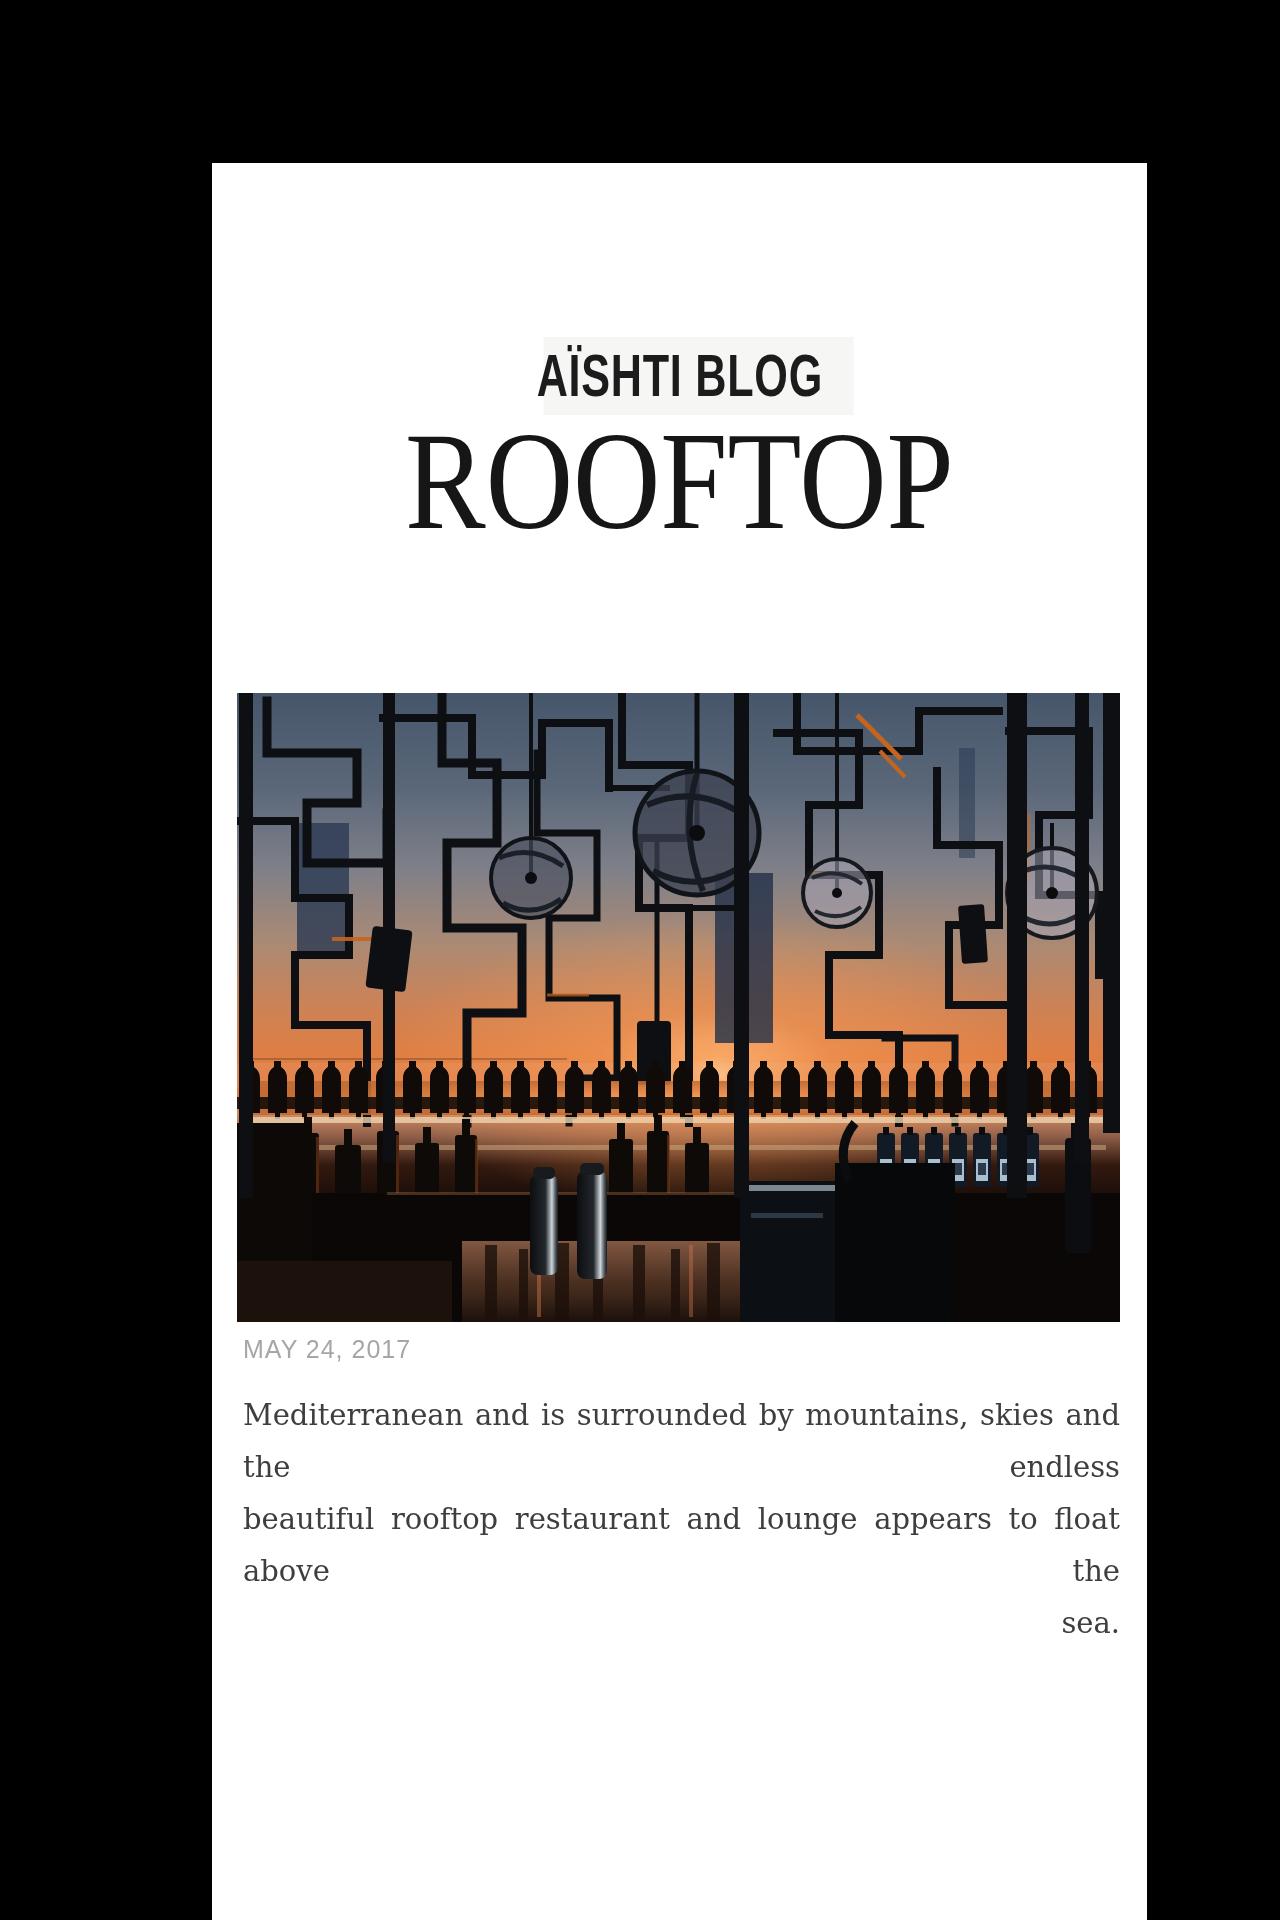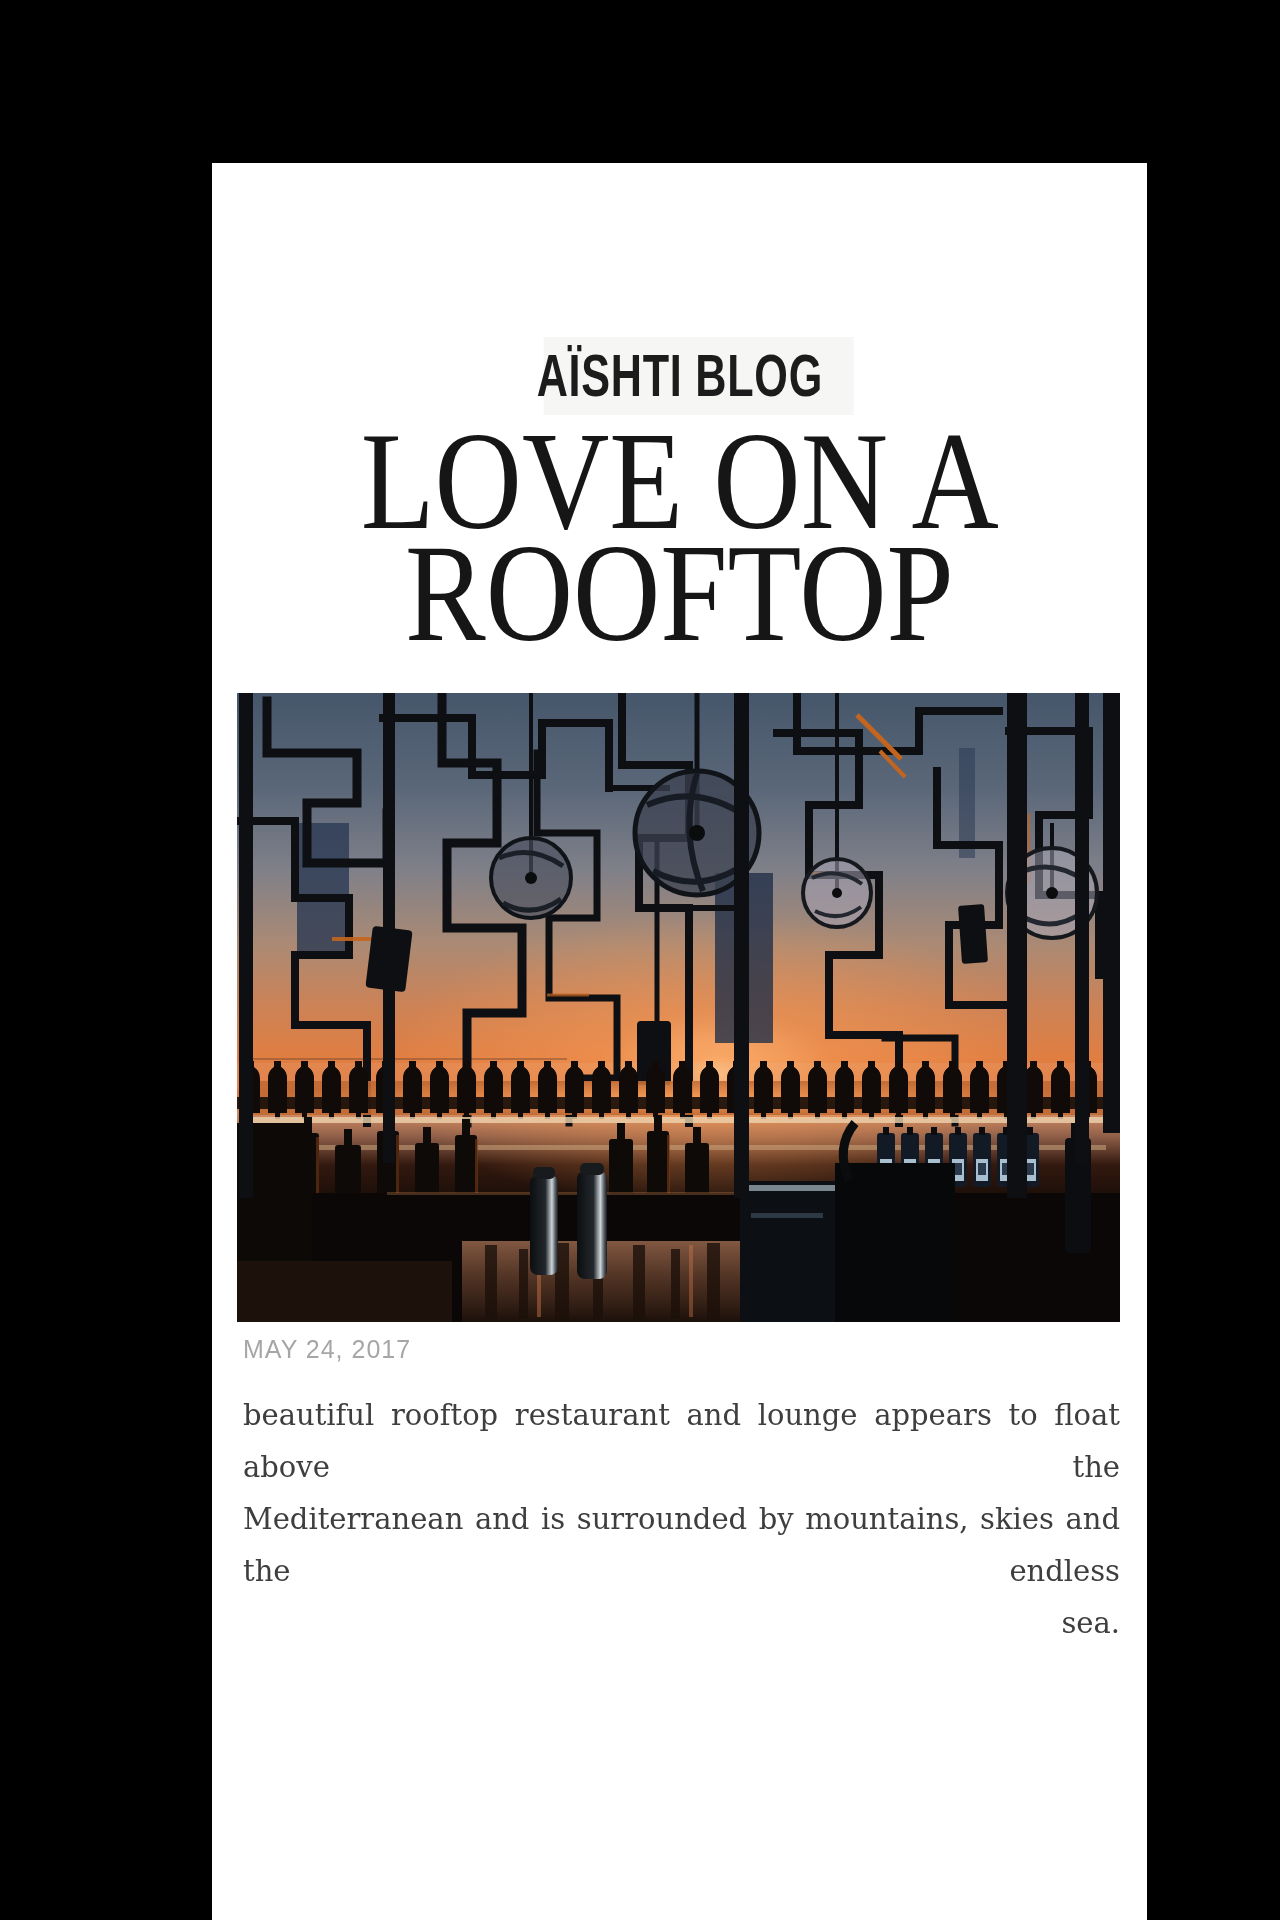--- a/index.html
+++ b/index.html
@@ -55,21 +55,20 @@
 <body>
 
 <div class="card">
 
   <div class="brand-wrap">
     <div class="brand-bg"></div>
     <div class="brand">AÏSHTI BLOG</div>
   </div>
 
   <div class="title">
-    <span class="title-line"><span>LOVE ON A</span></span>
     <span class="title-line"><span>ROOFTOP</span></span>
   </div>
 
   <div class="hero" role="img" aria-label="Rooftop bar at sunset: geometric metal screens and ceiling fans silhouetted against an orange sky, backlit bottles lined along the bar">
     <svg viewBox="0 0 883 629">
       <defs>
         <linearGradient id="sky" x1="0" y1="0" x2="0" y2="1">
           <stop offset="0" stop-color="#46566a"></stop>
           <stop offset=".15" stop-color="#5a6779"></stop>
           <stop offset=".28" stop-color="#7f8089"></stop>
@@ -300,18 +299,18 @@
         <rect x="770" y="0" width="20" height="505"></rect>
         <rect x="838" y="0" width="14" height="470"></rect>
         <rect x="866" y="0" width="17" height="440"></rect>
       </g>
     </svg>
   </div>
 
   <div class="date">MAY 24, 2017</div>
 
   <div class="para">
+    <div class="jline">Mediterranean and is surrounded by mountains, skies and the endless</div>
     <div class="jline">beautiful rooftop restaurant and lounge appears to float above the</div>
-    <div class="jline">Mediterranean and is surrounded by mountains, skies and the endless</div>
     <div class="jline-last">sea.</div>
   </div>
 
 </div>
 
 </body></html>

